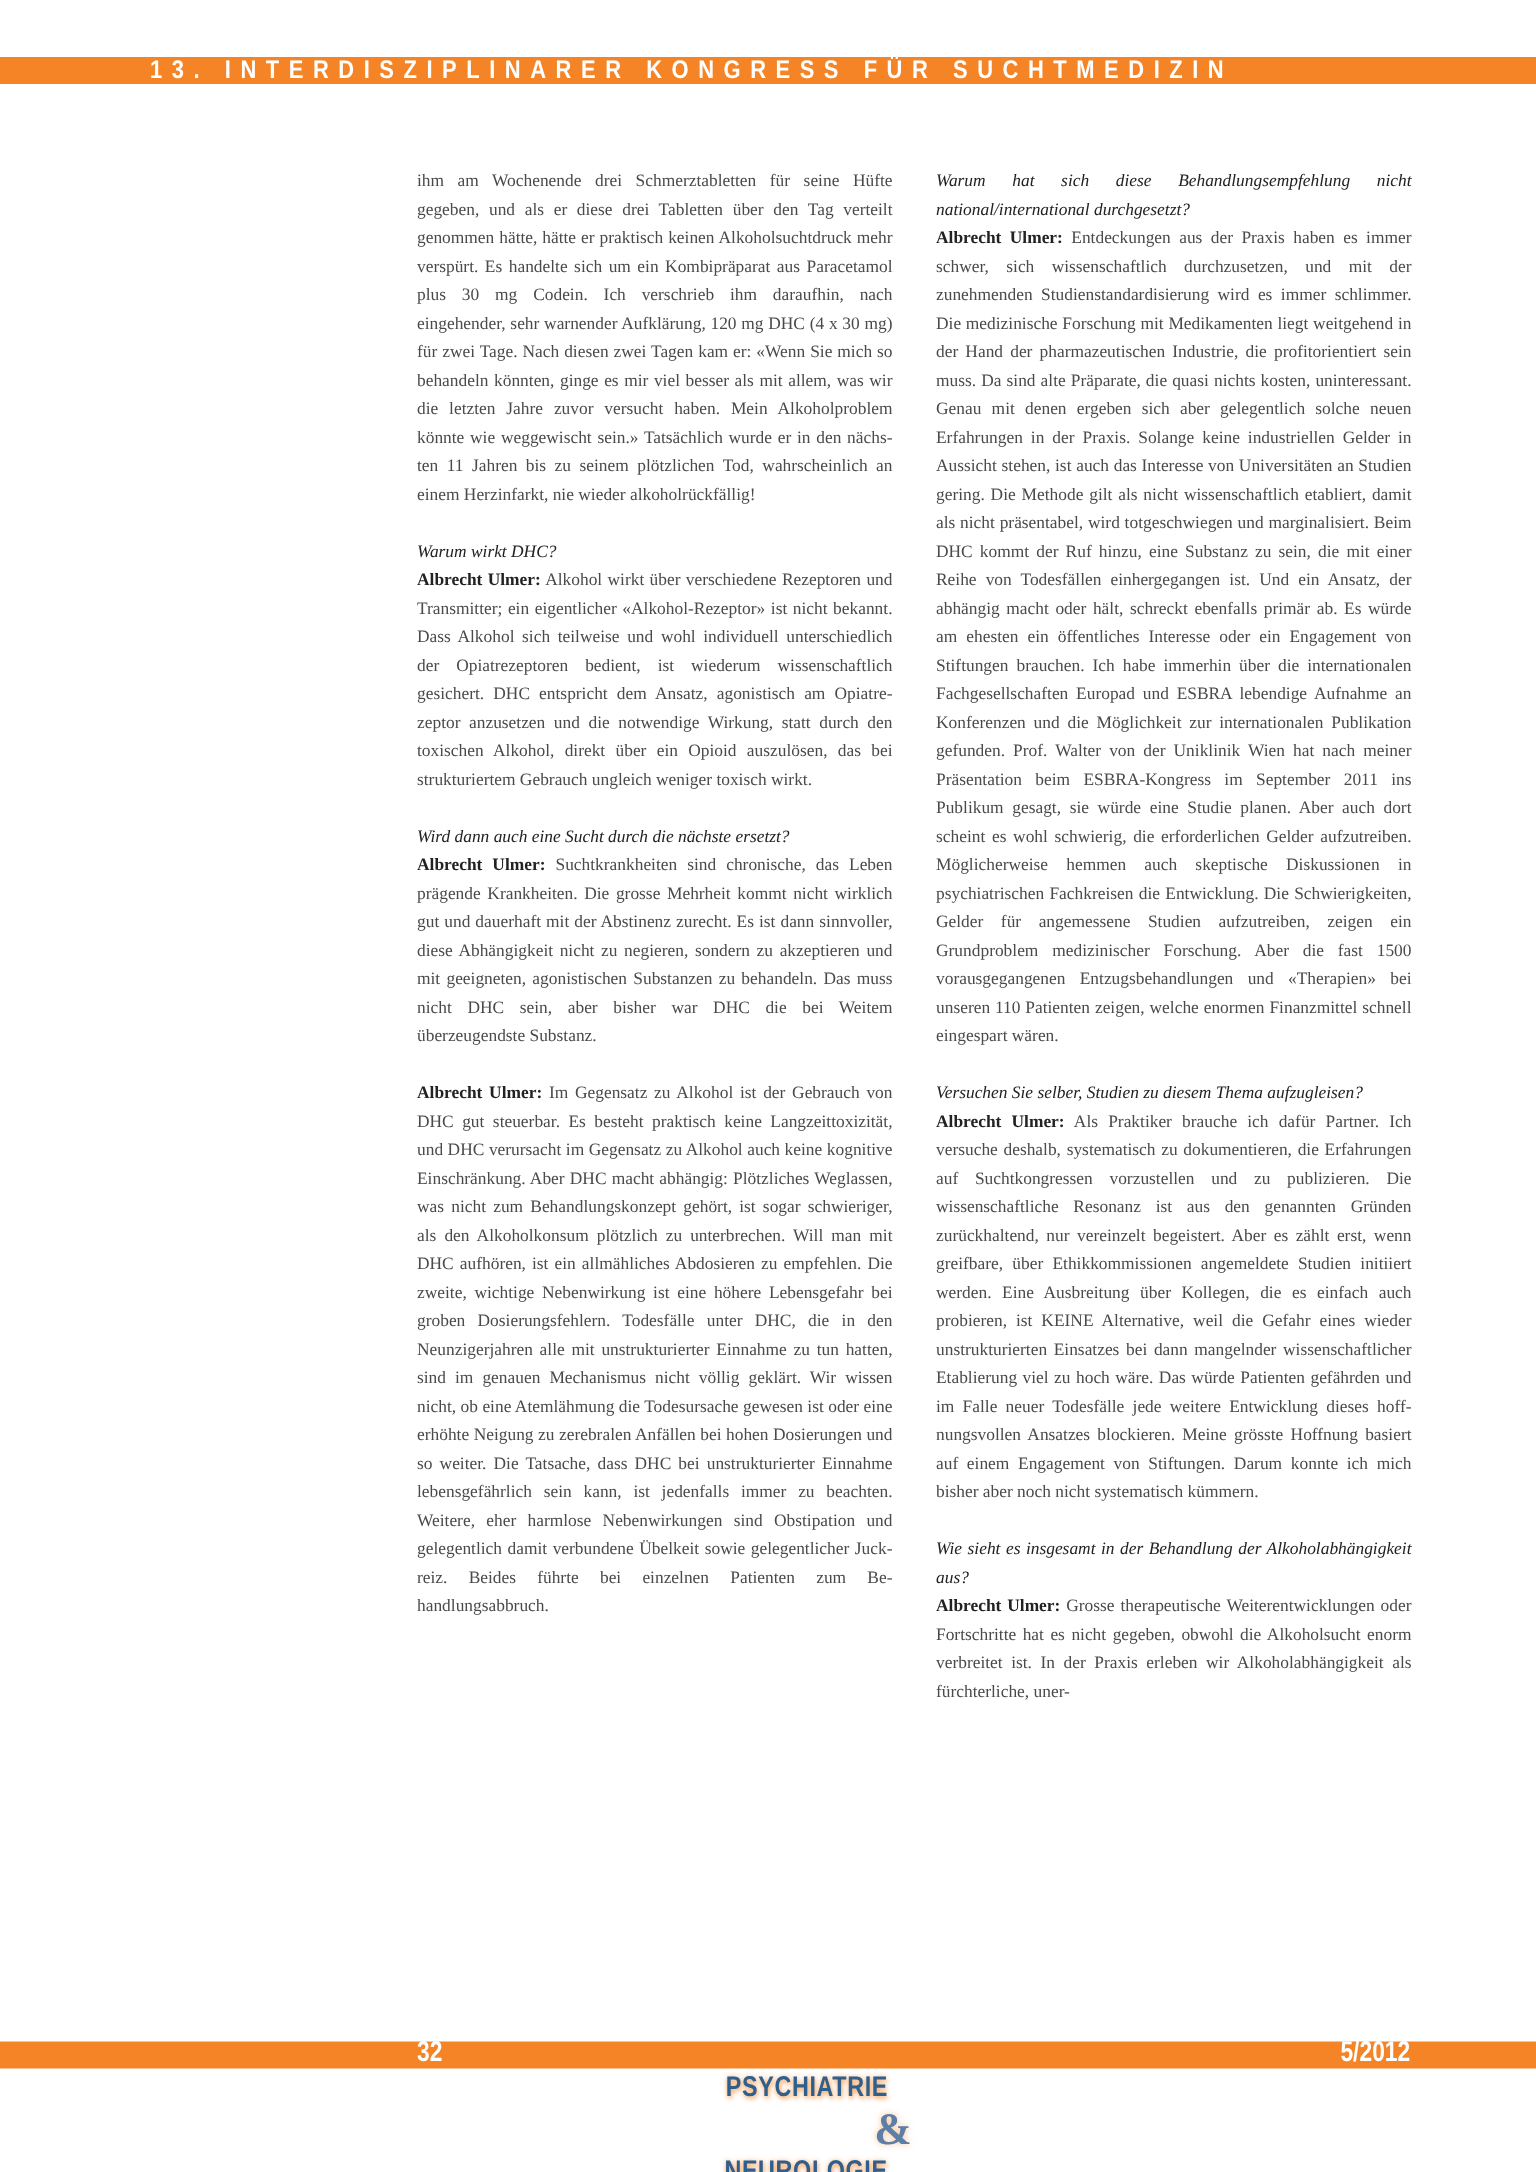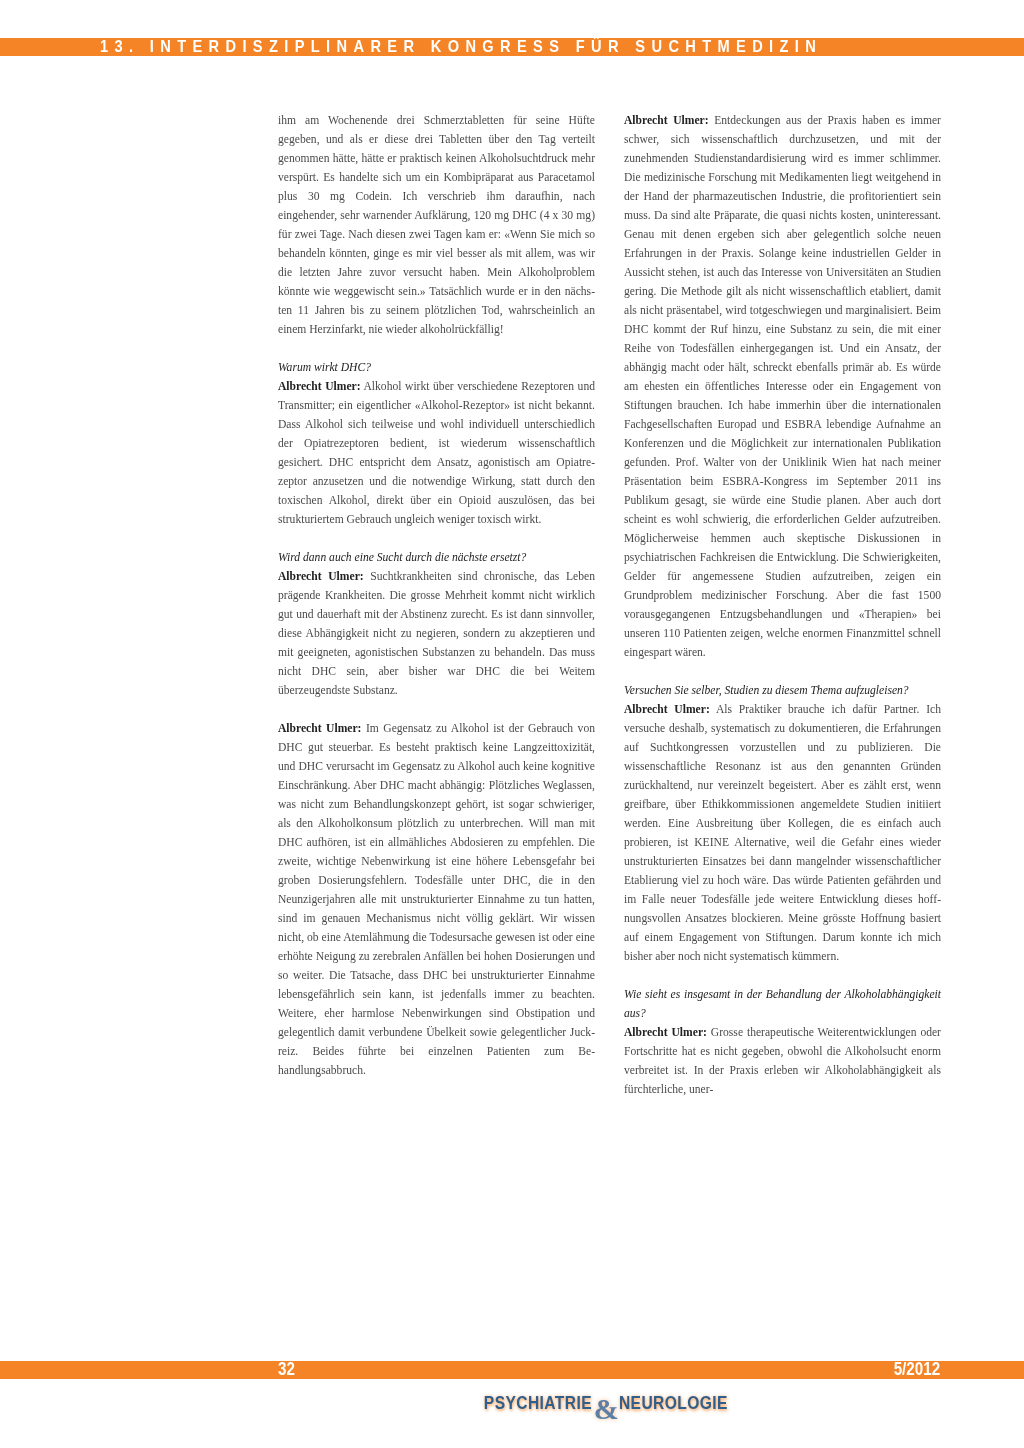--- a/index.html
+++ b/index.html
@@ -25,22 +25,22 @@
                 background: #f58426; }
   .page-number { position: absolute; left: 278px; top: 1357px; color: #ffffff;
                  font-family: "Liberation Sans", sans-serif; font-weight: bold;
                  font-size: 19px; line-height: 24px; transform: scaleX(0.8);
                  transform-origin: left center; }
   .issue { position: absolute; right: 84px; top: 1357px; color: #ffffff;
            font-family: "Liberation Sans", sans-serif; font-weight: bold;
            font-size: 19px; line-height: 24px; transform: scaleX(0.8);
            transform-origin: right center; }
   .logo { position: absolute; left: 468px; top: 1380px; height: 34px;
-          display: flex; align-items: flex-start; white-space: nowrap;
-          background: #ffffff; padding: 12px 4px; }
+          display: flex; align-items: flex-end; white-space: nowrap;
+          background: #ffffff; padding: 1px 4px; flex-direction: column; }
   .logo-word { font-family: "Liberation Sans", sans-serif; font-weight: bold;
                font-size: 19px; color: #2f5f8c; letter-spacing: 0.5px;
                transform: scaleX(0.82); display: inline-block;
                text-shadow: 0 0 4px rgba(245,132,38,0.55), 1px 2px 3px rgba(245,132,38,0.5); }
   .logo-amp { font-family: "Liberation Serif", serif; font-weight: bold;
               font-size: 30px; color: #5b7fa6; margin: 0 -4px 0 -10px;
               text-shadow: 0 0 4px rgba(245,132,38,0.5); display: inline-block; }
   .logo-word.second { margin-left: -8px; }
 </style>
 </head>
@@ -61,20 +61,21 @@
     <span class="question">Wird dann auch eine Sucht durch die nächste ersetzt?</span>
     <span class="speaker">Albrecht Ulmer:</span><span> Suchtkrankheiten sind chronische, das Leben prägende Krankheiten. Die grosse Mehrheit kommt nicht wirklich gut und dauerhaft mit der Absti­nenz zurecht. Es ist dann sinnvoller, diese Abhängigkeit nicht zu negieren, sondern zu akzeptieren und mit ge­eigneten, agonistischen Substanzen zu behandeln. Das muss nicht DHC sein, aber bisher war DHC die bei Wei­tem überzeugendste Substanz.</span>
   </p>
   <p class="para">
     <span class="speaker">Albrecht Ulmer:</span><span> Im Gegensatz zu Alkohol ist der Ge­brauch von DHC gut steuerbar. Es besteht praktisch keine Langzeittoxizität, und DHC verursacht im Gegen­satz zu Alkohol auch keine kognitive Einschränkung. Aber DHC macht abhängig: Plötzliches Weglassen, was nicht zum Behandlungskonzept gehört, ist sogar schwieriger, als den Alkoholkonsum plötzlich zu unter­brechen. Will man mit DHC aufhören, ist ein allmähli­ches Abdosieren zu empfehlen. Die zweite, wichtige Nebenwirkung ist eine höhere Lebensgefahr bei gro­ben Dosierungsfehlern. Todesfälle unter DHC, die in den Neunzigerjahren alle mit unstrukturierter Ein­nahme zu tun hatten, sind im genauen Mechanismus nicht völlig geklärt. Wir wissen nicht, ob eine Atemläh­mung die Todesursache gewesen ist oder eine erhöhte Neigung zu zerebralen Anfällen bei hohen Dosierun­gen und so weiter. Die Tatsache, dass DHC bei unstruk­turierter Einnahme lebensgefährlich sein kann, ist je­denfalls immer zu beachten. Weitere, eher harmlose Nebenwirkungen sind Obstipation und gelegentlich damit verbundene Übelkeit sowie gelegentlicher Juck­reiz. Beides führte bei einzelnen Patienten zum Be­handlungsabbruch.</span>
   </p>
 </div>
 
 <div class="column col-right">
   <p class="para">
+    <span class="question">Warum hat sich diese Behandlungsempfehlung nicht national/international durchgesetzt?</span>
     <span class="speaker">Albrecht Ulmer:</span><span> Entdeckungen aus der Praxis haben es immer schwer, sich wissenschaftlich durchzusetzen, und mit der zunehmenden Studienstandardisierung wird es immer schlimmer. Die medizinische Forschung mit Medikamenten liegt weitgehend in der Hand der pharmazeutischen Industrie, die profitorientiert sein muss. Da sind alte Präparate, die quasi nichts kosten, uninteressant. Genau mit denen ergeben sich aber ge­legentlich solche neuen Erfahrungen in der Praxis. So­lange keine industriellen Gelder in Aussicht stehen, ist auch das Interesse von Universitäten an Studien gering. Die Methode gilt als nicht wissenschaftlich etabliert, damit als nicht präsentabel, wird totgeschwiegen und marginalisiert. Beim DHC kommt der Ruf hinzu, eine Substanz zu sein, die mit einer Reihe von Todesfällen einhergegangen ist. Und ein Ansatz, der abhängig macht oder hält, schreckt ebenfalls primär ab. Es würde am ehesten ein öffentliches Interesse oder ein Engage­ment von Stiftungen brauchen. Ich habe immerhin über die internationalen Fachgesellschaften Europad und ESBRA lebendige Aufnahme an Konferenzen und die Möglichkeit zur internationalen Publikation gefun­den. Prof. Walter von der Uniklinik Wien hat nach mei­ner Präsentation beim ESBRA-Kongress im September 2011 ins Publikum gesagt, sie würde eine Studie pla­nen. Aber auch dort scheint es wohl schwierig, die erforderlichen Gelder aufzutreiben. Möglicherweise hemmen auch skeptische Diskussionen in psychiatri­schen Fachkreisen die Entwicklung. Die Schwierigkei­ten, Gelder für angemessene Studien aufzutreiben, zei­gen ein Grundproblem medizinischer Forschung. Aber die fast 1500 vorausgegangenen Entzugsbehandlun­gen und «Therapien» bei unseren 110 Patienten zeigen, welche enormen Finanzmittel schnell eingespart wä­ren.</span>
   </p>
   <p class="para">
     <span class="question">Versuchen Sie selber, Studien zu diesem Thema aufzu­gleisen?</span>
     <span class="speaker">Albrecht Ulmer:</span><span> Als Praktiker brauche ich dafür Partner. Ich versuche deshalb, systematisch zu dokumentieren, die Erfahrungen auf Suchtkongressen vorzustellen und zu publizieren. Die wissenschaftliche Resonanz ist aus den genannten Gründen zurückhaltend, nur vereinzelt begeistert. Aber es zählt erst, wenn greifbare, über Ethikkommissionen angemeldete Studien initiiert wer­den. Eine Ausbreitung über Kollegen, die es einfach auch probieren, ist KEINE Alternative, weil die Gefahr eines wieder unstrukturierten Einsatzes bei dann man­gelnder wissenschaftlicher Etablierung viel zu hoch wäre. Das würde Patienten gefährden und im Falle neuer Todesfälle jede weitere Entwicklung dieses hoff­nungsvollen Ansatzes blockieren. Meine grösste Hoff­nung basiert auf einem Engagement von Stiftungen. Darum konnte ich mich bisher aber noch nicht syste­matisch kümmern.</span>
   </p>
   <p class="para">
     <span class="question">Wie sieht es insgesamt in der Behandlung der Alkohol­abhängigkeit aus?</span>
     <span class="speaker">Albrecht Ulmer:</span><span> Grosse therapeutische Weiterentwick­lungen oder Fortschritte hat es nicht gegeben, obwohl die Alkoholsucht enorm verbreitet ist. In der Praxis erle­ben wir Alkoholabhängigkeit als fürchterliche, uner-</span>
   </p>

